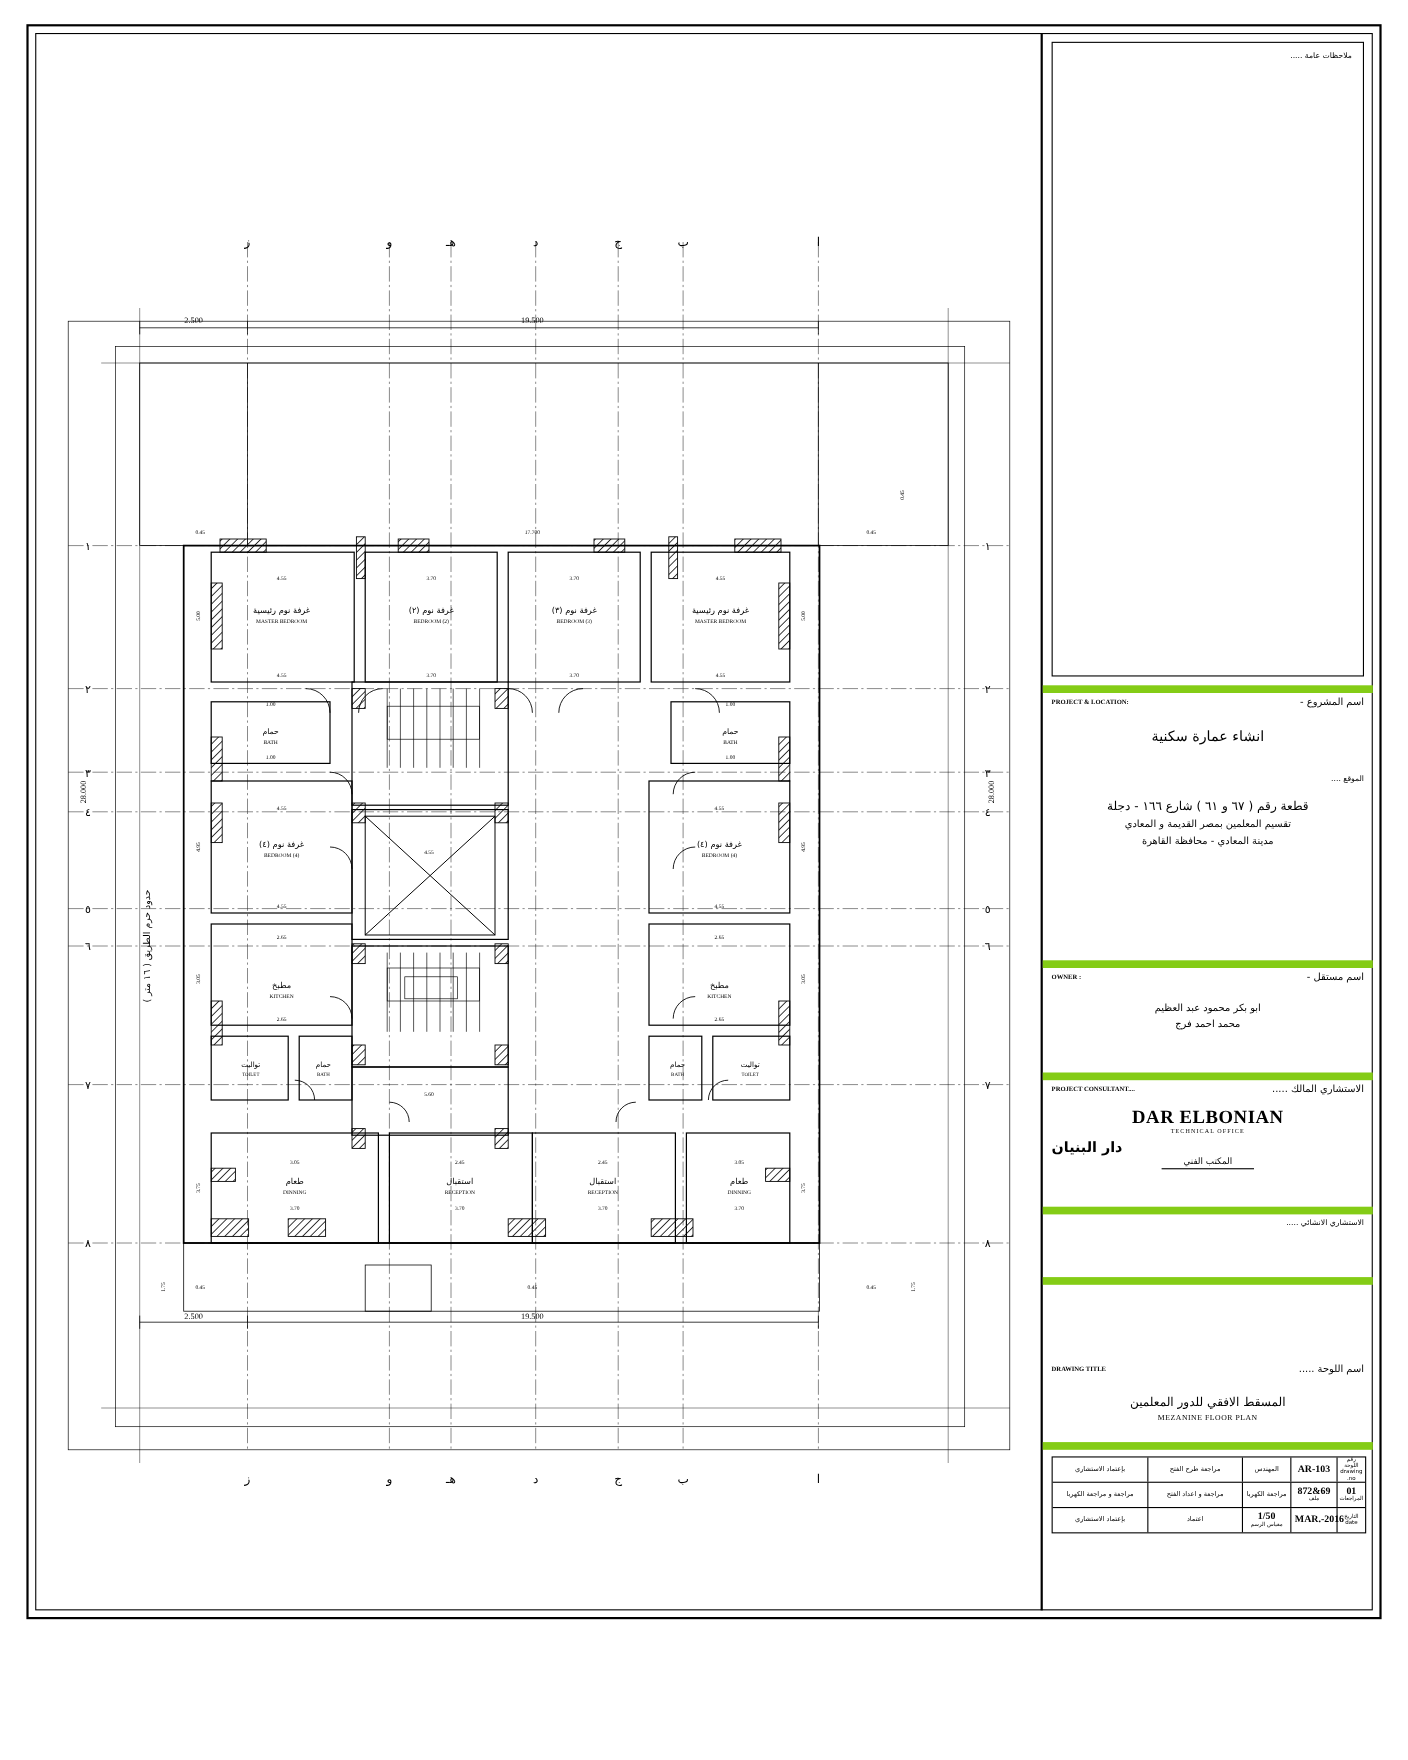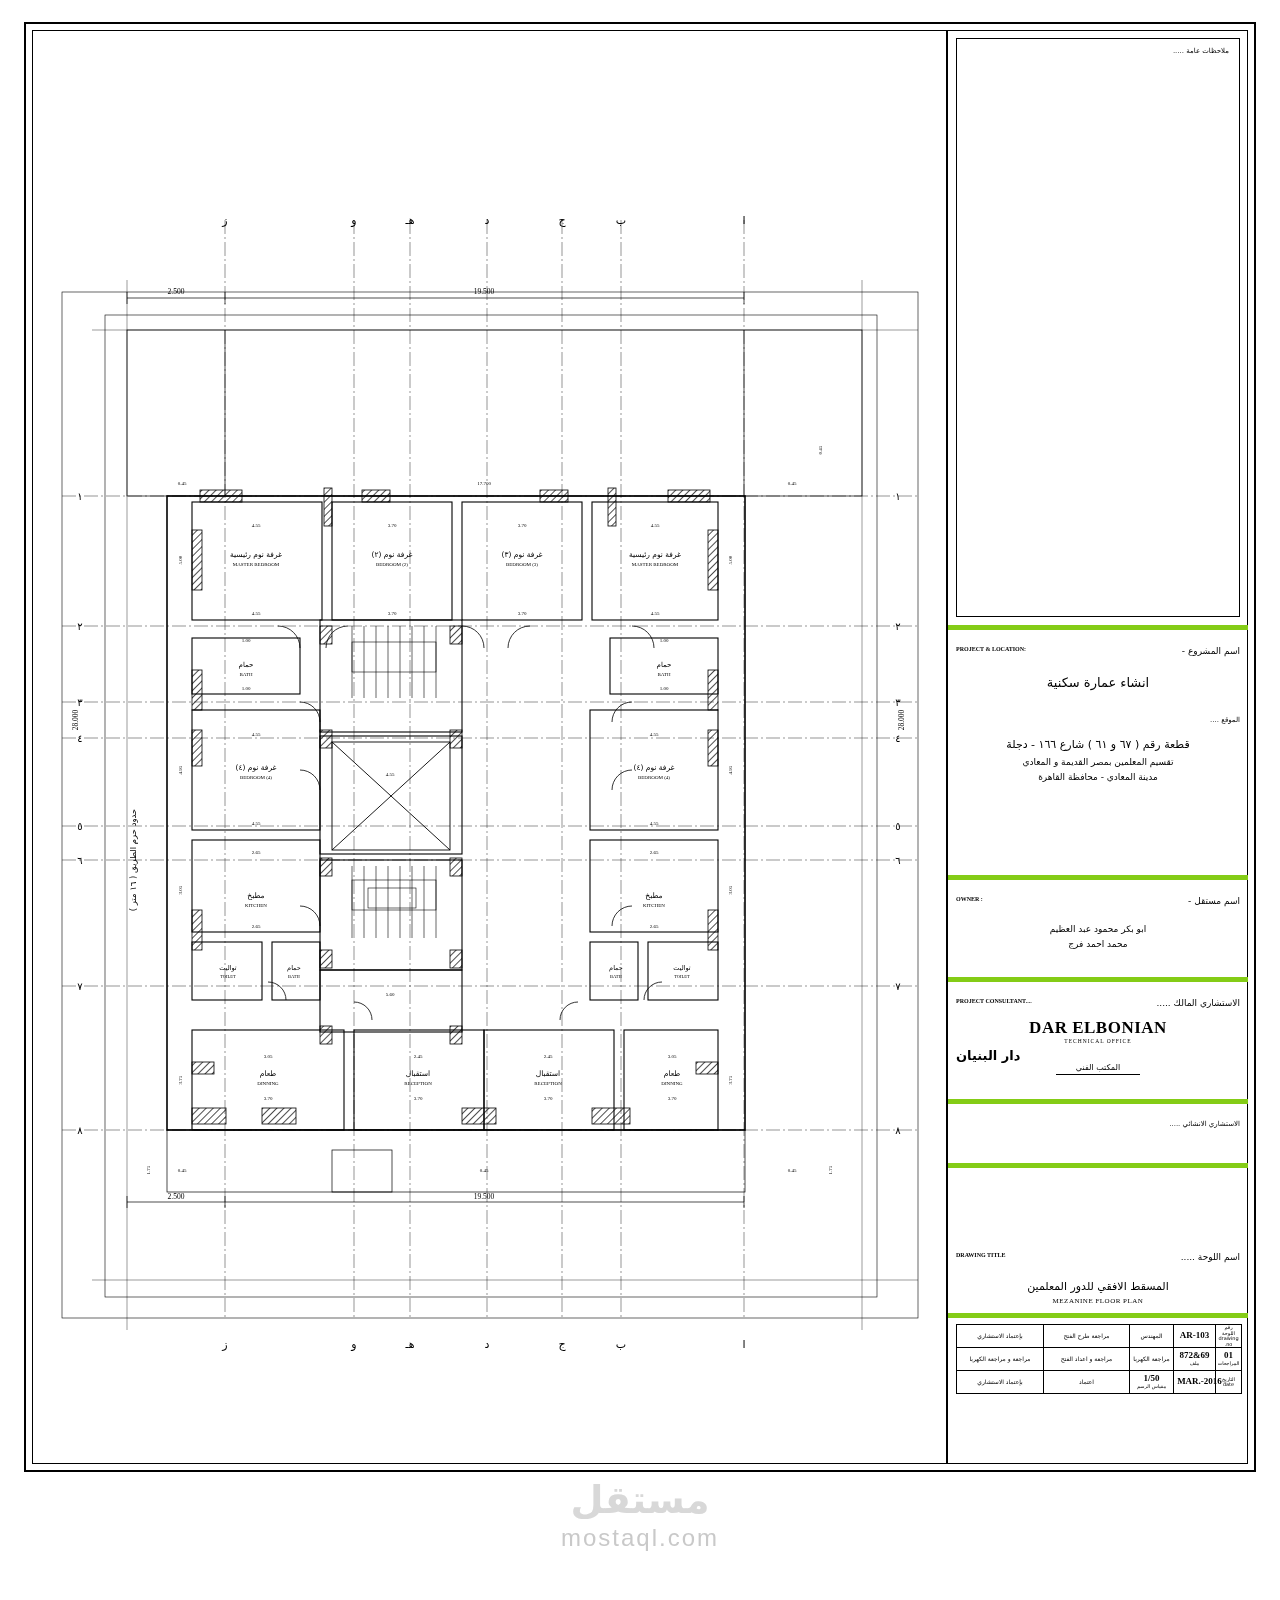--- a/index.html
+++ b/index.html
@@ -36,23 +36,23 @@
   .titleblock {
     position: absolute;
     left: 946px; top: 30px;
     width: 302px; height: 1434px;
     border-left: 2px solid #000;
     box-sizing: border-box;
   }
   .tb-cell {
     position: absolute;
     box-sizing: border-box;
-    border-bottom: 5px solid #84cc16;
+    border-bottom: 7px solid #84cc16;
     left: 0; width: 100%;
-    padding: 16px 8px;
+    padding: 4px 8px;
   }
   .tb-inner-box {
     position: absolute;
     left: 8px; right: 8px; top: 8px; bottom: 8px;
     border: 1px solid #000;
     box-sizing: border-box;
   }
   .ar {
     direction: rtl;
     text-align: right;
@@ -67,20 +67,21 @@
   .xtiny { font-size: 6px; }
   .sm { font-size: 9px; }
   .md { font-size: 11px; }
   .lg { font-size: 13px; }
   .bold { font-weight: bold; }
 
   
   .tb-label-row {
     display: flex;
     justify-content: space-between;
+    align-items: center;
     font-size: 7px;
   }
   .tb-body {
     text-align: center;
     direction: rtl;
     font-family: "DejaVu Sans", sans-serif;
     line-height: 1.7;
   }
 
   
@@ -645,18 +646,14 @@
         <div class="c" style="width:26px;">
           <span class="pair">
             <span class="k">التاريخ</span>
             <span class="k">date</span>
           </span>
         </div>
       </div>
     </div>
   </div>
 
-  <div class="watermark">
-    <div class="wm-ar">مستقل</div>
-    <div class="wm-en">mostaql.com</div>
-  </div>
 
 </div>
 
 </body></html>

